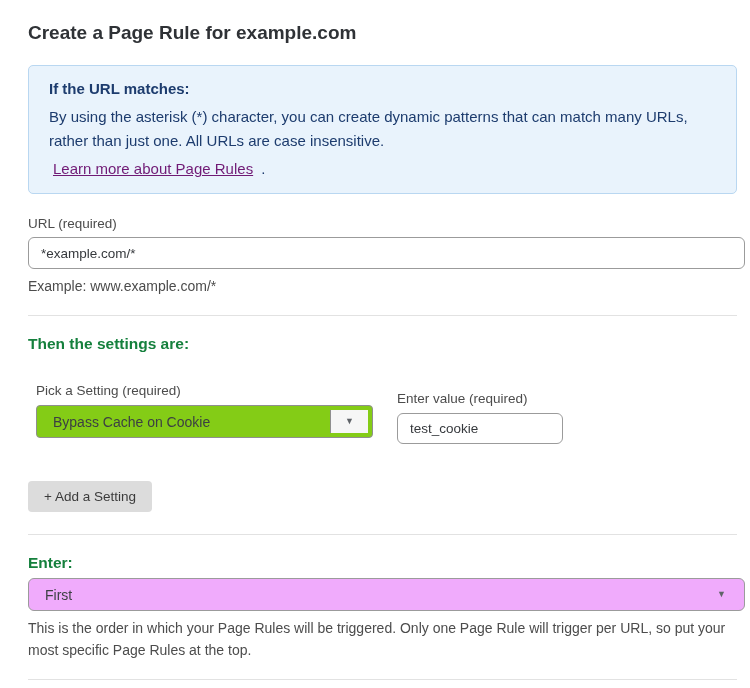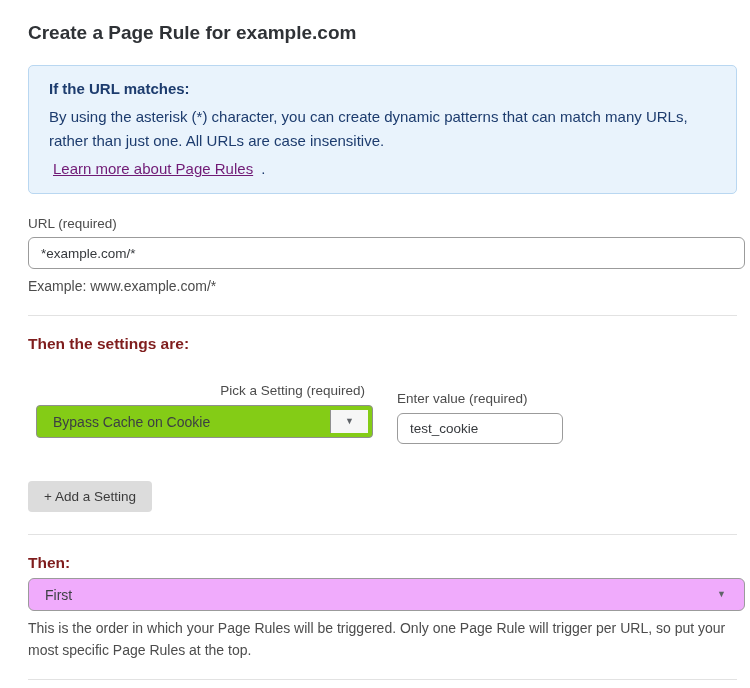--- a/index.html
+++ b/index.html
@@ -72,26 +72,26 @@
   .divider {
     border: none;
     border-top: 1px solid #e2e2e2;
     margin-top: 18px;
   }
 
   .section-heading {
     margin-top: 19px;
     font-size: 15.5px;
     font-weight: bold;
-    color: #7f1d1d;
+    color: #15803d;
   }
 
   
   .settings-row { display: flex; margin-top: 21px; }
-  .col-setting { width: 337px; text-align: right; }
+  .col-setting { width: 337px; }
   .col-value { margin-left: 20px; padding-top: 8px; }
 
   .dropdown {
     margin-top: 6px;
     width: 337px;
     height: 33px;
     border: 1px solid #8f8f8f;
     border-radius: 4px;
     display: flex;
     align-items: stretch;
@@ -194,21 +194,21 @@
     <div class="col-value">
       <div class="field-label">Enter value (required)</div>
       <input class="text-input value-input" type="text" value="test_cookie" style="">
     </div>
   </div>
 
   <button class="btn btn-gray add-setting-btn">+ Add a Setting</button>
 
   <hr class="divider">
 
-  <div class="section-heading">Then:</div>
+  <div class="section-heading">Enter:</div>
 
   <div class="select-control">
     <span>First</span>
     <span class="caret">▼</span>
   </div>
   <div class="hint order-hint">This is the order in which your Page Rules will be triggered. Only one Page Rule will trigger per URL, so put your most specific Page Rules at the top.</div>
 
   <hr class="divider">
 
   

